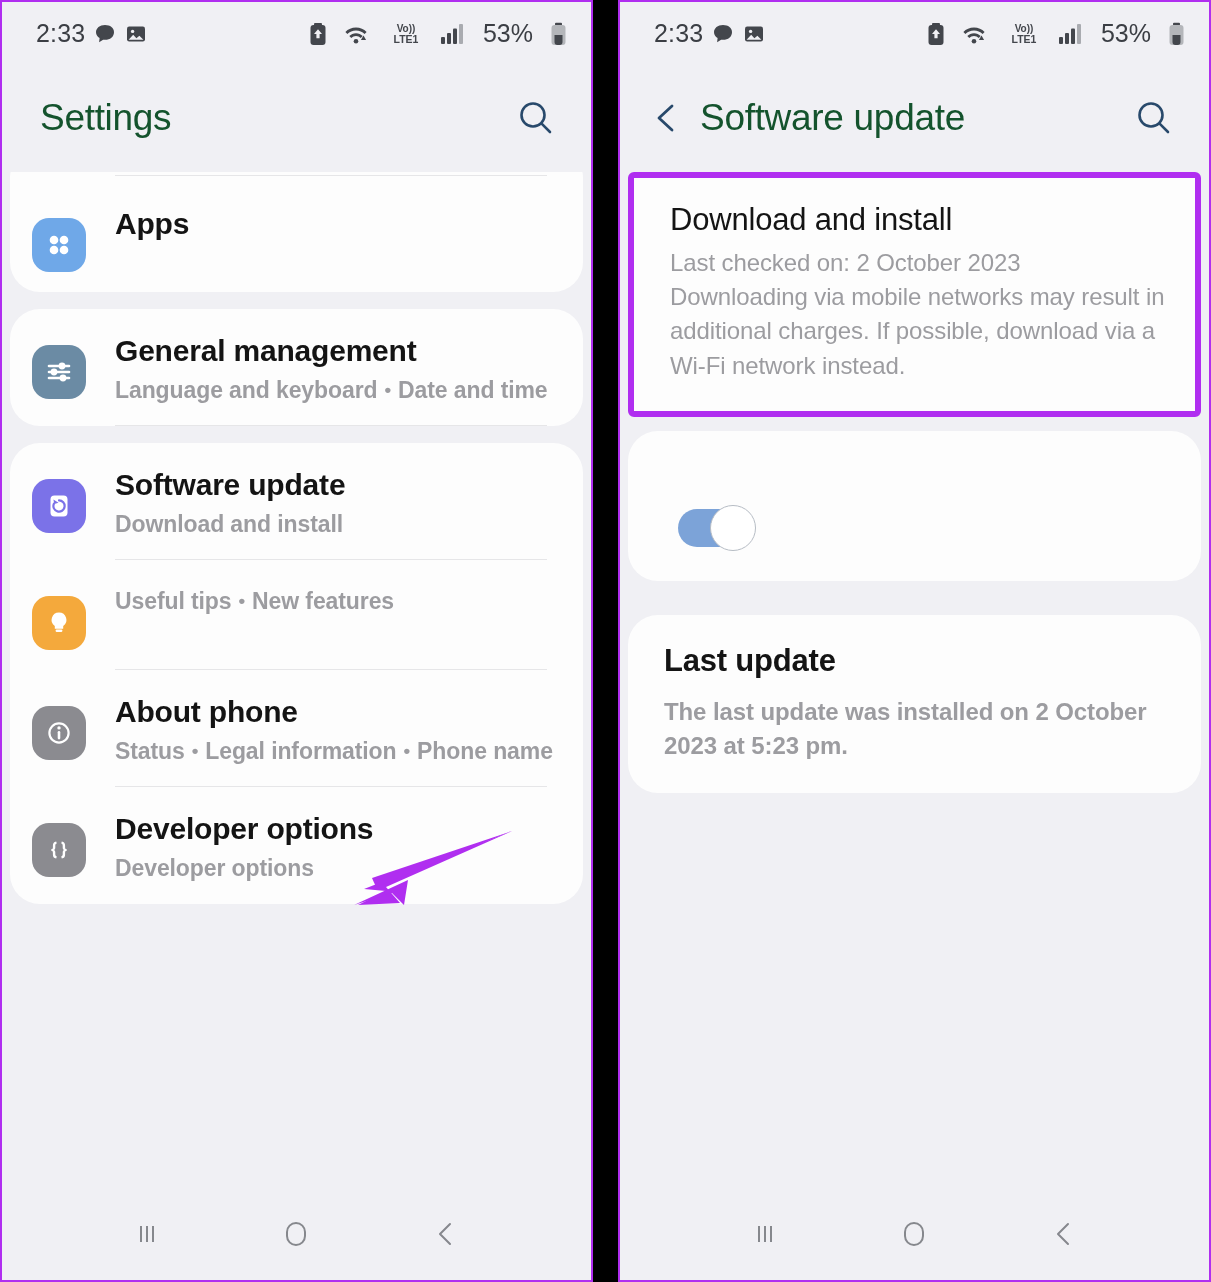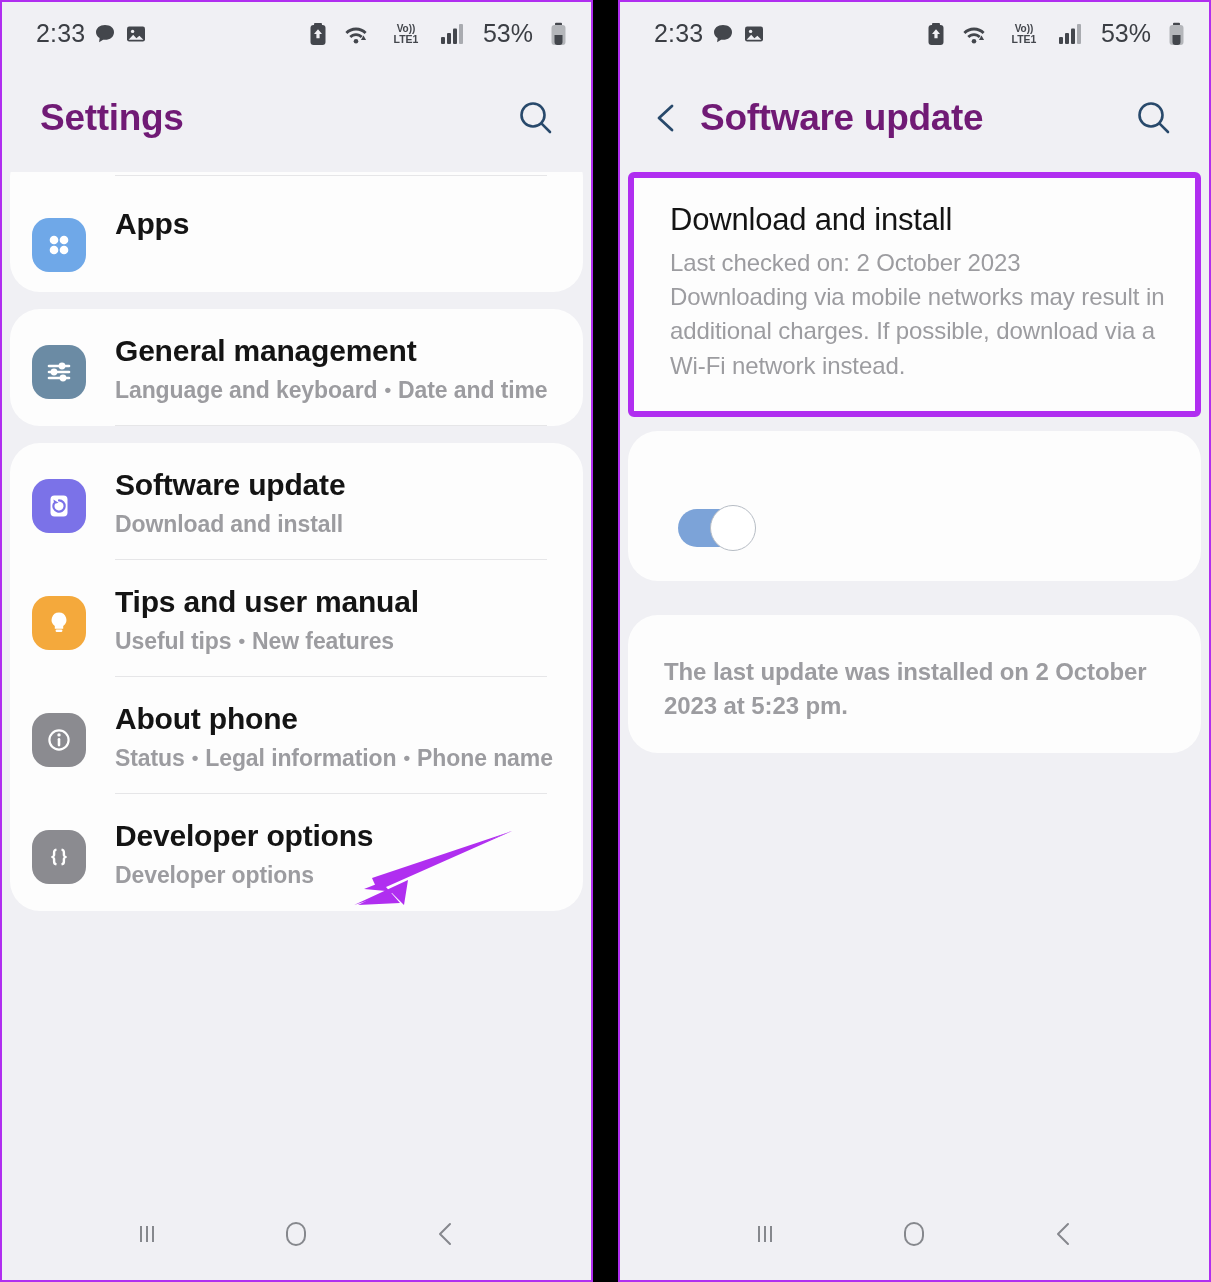--- a/index.html
+++ b/index.html
@@ -60,22 +60,22 @@
   }
   .apphdr.with-back { padding-left: 24px; }
   .back-btn {
     width: 46px; height: 46px;
     display: flex; align-items: center; justify-content: center;
     margin-right: 10px;
     flex: 0 0 46px;
   }
   .apptitle {
     font-size: 37px;
-    font-weight: bold;
-    color: #701a75;
+    font-weight: normal;
+    color: #14532d;
     letter-spacing: -0.3px;
     white-space: nowrap;
   }
   .hdr-spacer { flex: 1; }
   .search-btn {
     width: 50px; height: 50px;
     display: flex; align-items: center; justify-content: center;
     flex: 0 0 50px;
   }
 
@@ -372,21 +372,20 @@
         </div>
 
         <div class="row divider">
           <div class="row-icon" style="background:#f4a93c;">
             <svg width="34" height="34" viewBox="0 0 34 34">
               <path d="M17 6.6a7.4 7.4 0 0 1 4.2 13.5v2.6h-8.4v-2.6A7.4 7.4 0 0 1 17 6.6z" fill="#ffffff"></path>
               <rect x="13.6" y="23.6" width="6.8" height="2.4" rx="1.2" fill="#ffffff"></rect>
             </svg>
           </div>
           <div class="row-txt">
-            <div class="row-title">Tips and user manual</div>
             <div class="row-sub">
               <span>Useful tips</span><span class="dot">•</span><span>New features</span>
             </div>
           </div>
         </div>
 
         <div class="row divider">
           <div class="row-icon" style="background:#8b8b90;">
             <svg width="34" height="34" viewBox="0 0 34 34">
               <circle cx="17" cy="17" r="9.6" fill="none" stroke="#ffffff" stroke-width="2.2"></circle>
@@ -548,20 +547,21 @@
         <div class="block with-toggle">
           <div class="switch">
             <div class="switch-track"></div>
             <div class="switch-knob"></div>
           </div>
         </div>
       </div>
 
       <div class="card" style="margin-top:34px;">
         <div class="block">
+          <div class="block-title">Last update</div>
           <div class="block-sub" style="max-width:530px;margin-top:14px;">The last update was installed on 2 October 2023 at 5:23 pm.</div>
         </div>
       </div>
     </div>
 
     <div class="navbar">
       <div class="nav-btn">
         <span class="ic">
           <svg width="32" height="32" viewBox="0 0 32 32">
             <line x1="10" y1="8" x2="10" y2="24" stroke="#86888d" stroke-width="2"></line>

